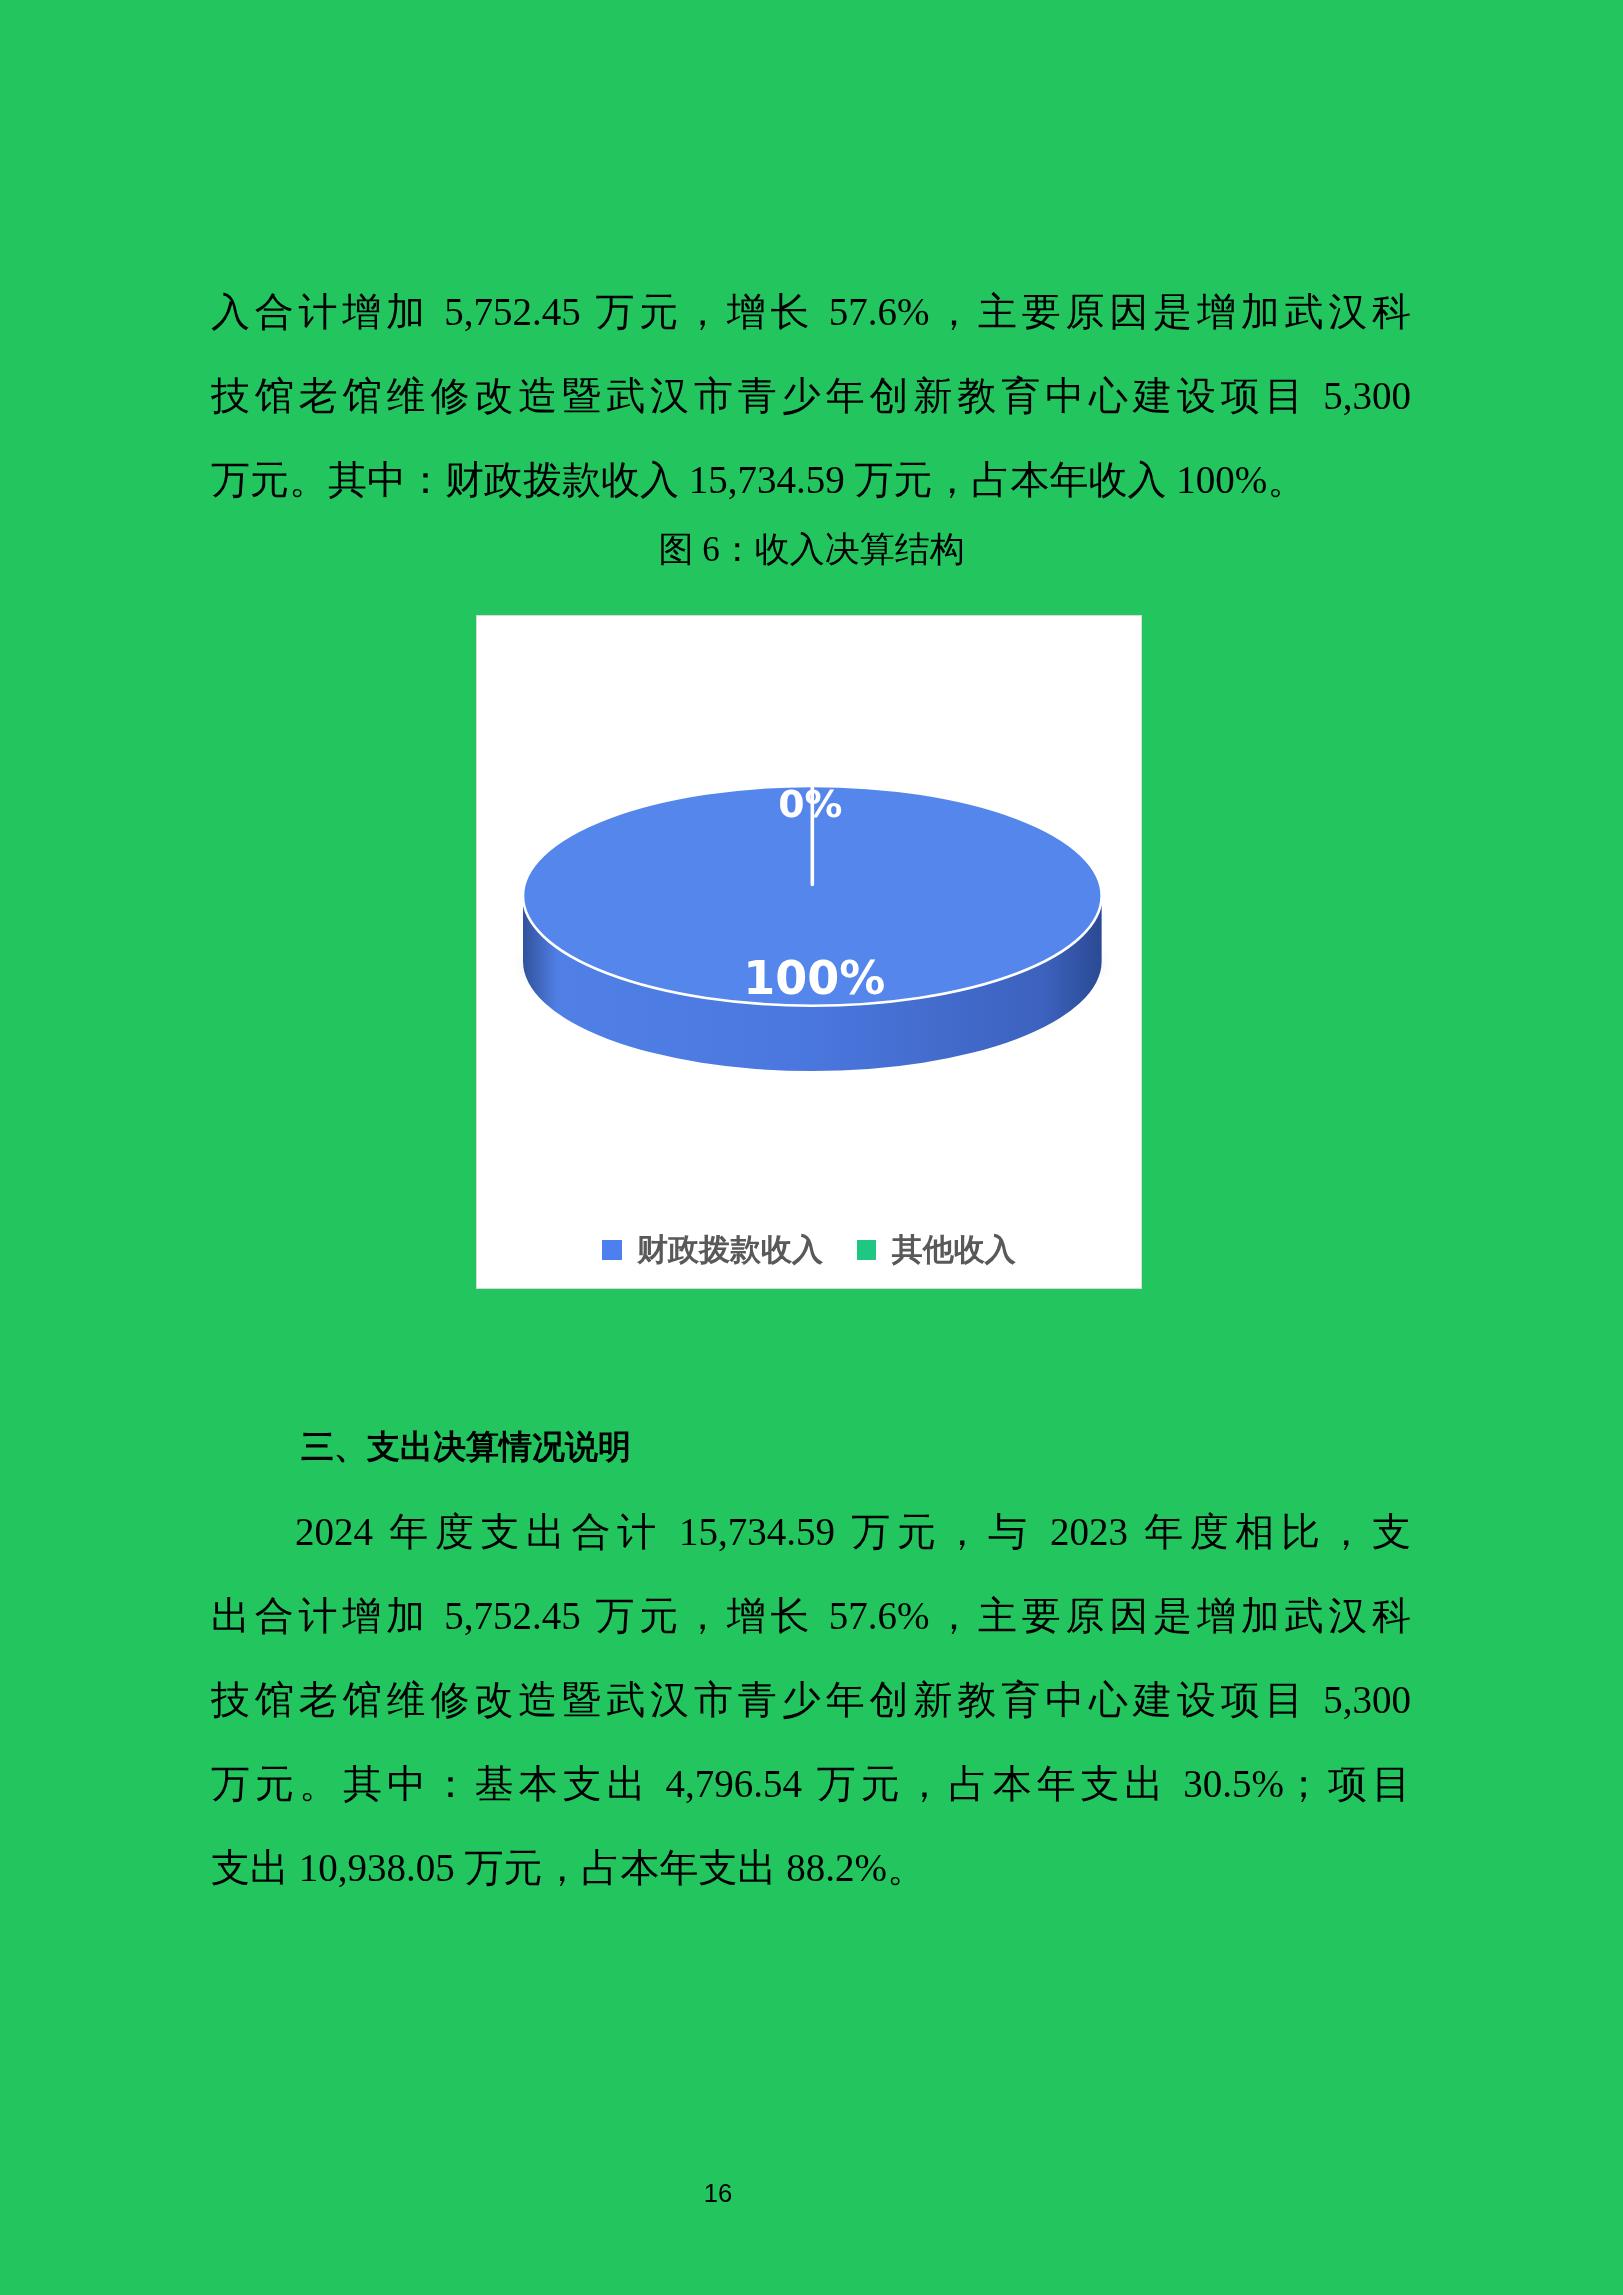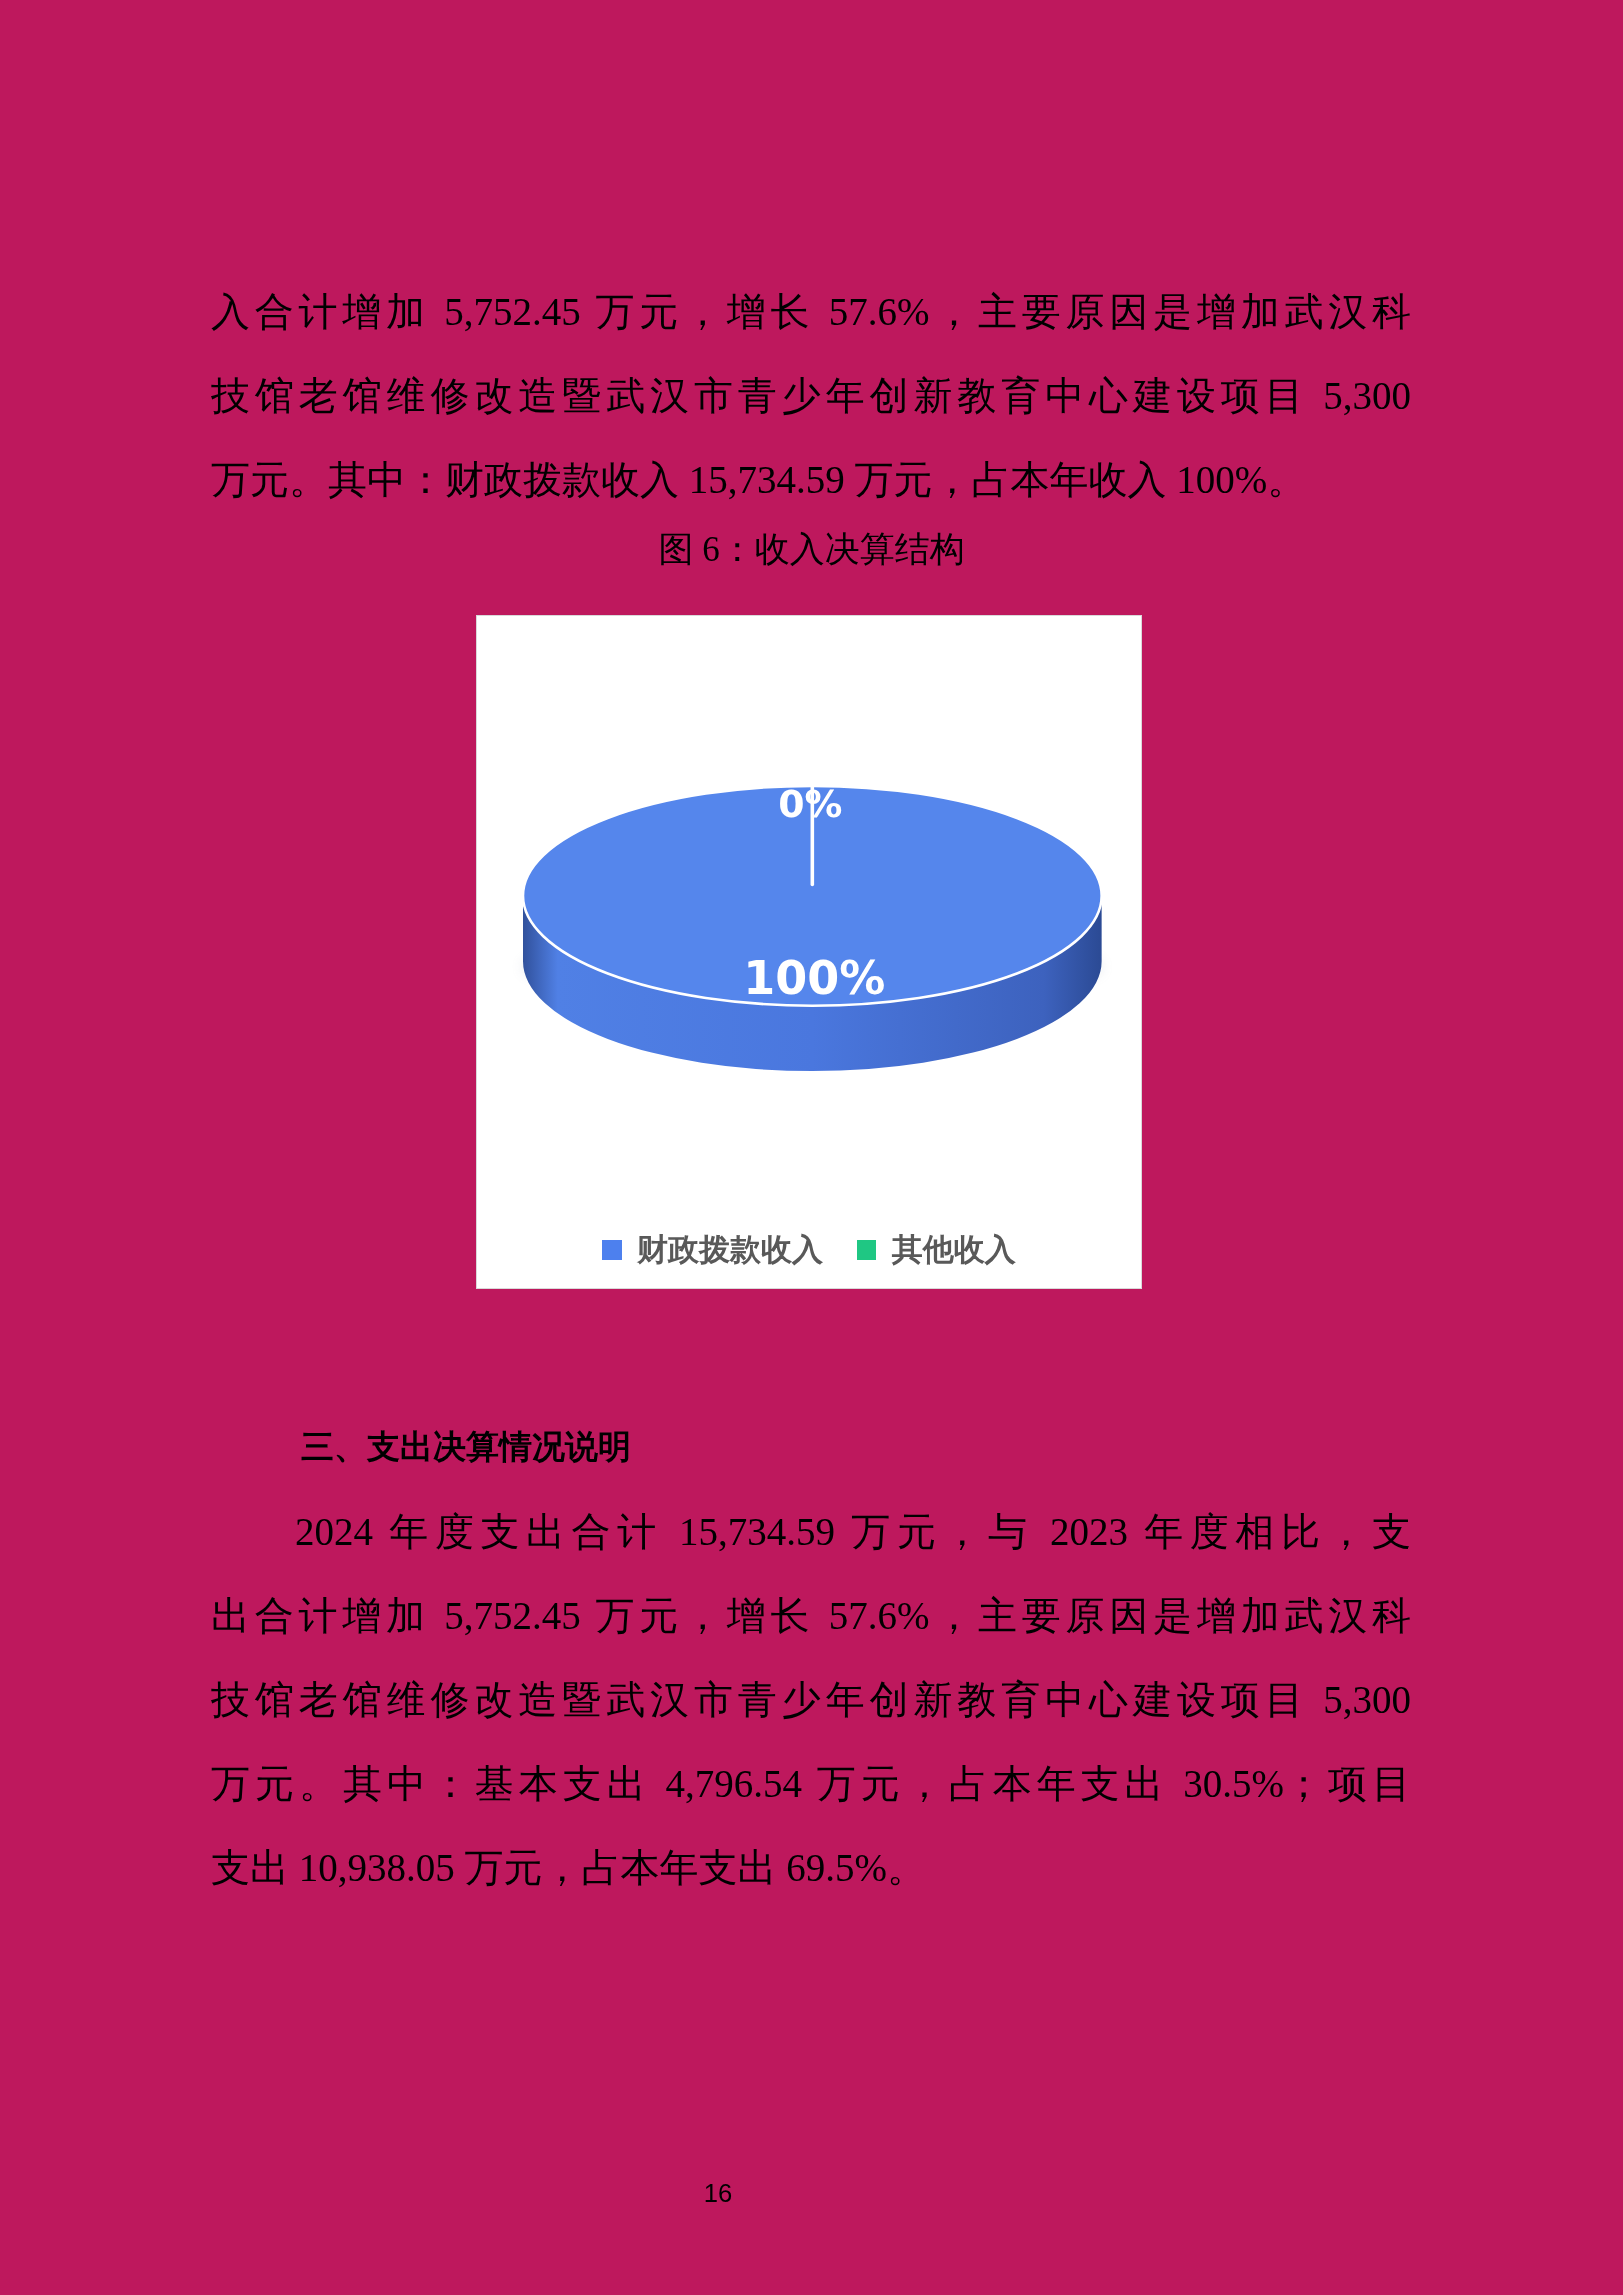--- a/index.html
+++ b/index.html
@@ -1,20 +1,20 @@
 <!DOCTYPE html>
 <html style="font-size:8.2px"><head>
 <meta charset="utf-8">
 <style>
   html,body{margin:0;padding:0;background:#ffffff;}
   .page{
     position:relative;
     width:1623px;
     height:2295px;
-    background:#be185d;
+    background:#22c55e;
     overflow:hidden;
     font-family:"Liberation Serif","DejaVu Serif",serif;
     color:#000000;
   }
   
   .para{
     position:absolute;
     left:211px;
     width:1200px;
     font-size:39px;
@@ -162,19 +162,19 @@
     </div>
   </div>
 
   <div class="section-heading">三、支出决算情况说明</div>
 
   <div class="para" id="para2">
     <div class="line indent">2024 年度支出合计 15,734.59 万元，与 2023 年度相比，支</div>
     <div class="line">出合计增加 5,752.45 万元，增长 57.6%，主要原因是增加武汉科</div>
     <div class="line">技馆老馆维修改造暨武汉市青少年创新教育中心建设项目 5,300</div>
     <div class="line">万元。其中：基本支出 4,796.54 万元，占本年支出 30.5%；项目</div>
-    <div class="line last">支出 10,938.05 万元，占本年支出 69.5%。</div>
+    <div class="line last">支出 10,938.05 万元，占本年支出 88.2%。</div>
   </div>
 
   <div class="page-number">16</div>
 
 </div>
 
 
 </body></html>

